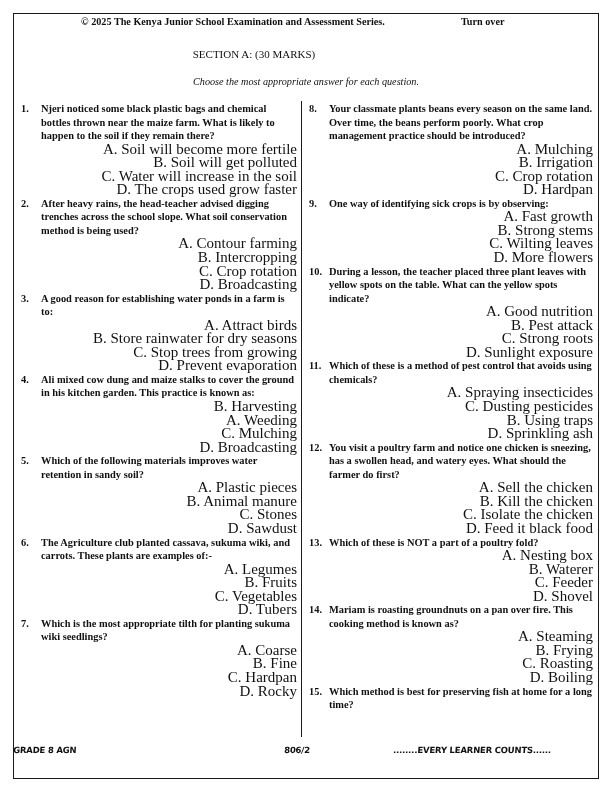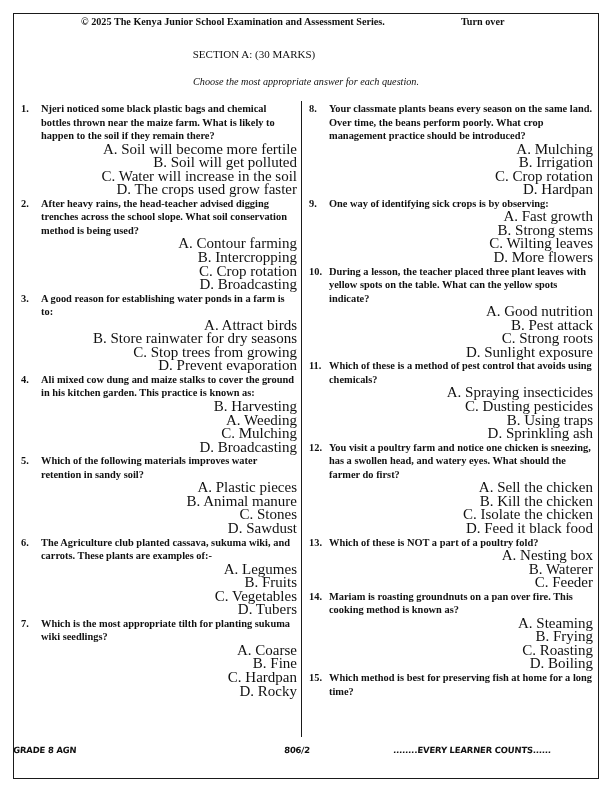--- a/index.html
+++ b/index.html
@@ -178,20 +178,21 @@
         <div class="q-option">C. Isolate the chicken</div>
         <div class="q-option">D. Feed it black food</div>
       </div>
     </div>
     <div class="question">
       <div class="q-stem"><span class="q-num">13.</span><span>Which of these is NOT a part of a poultry fold?</span></div>
       <div class="q-options">
         <div class="q-option">A. Nesting box</div>
         <div class="q-option">B. Waterer</div>
         <div class="q-option">C. Feeder</div>
+        <div class="q-option">D. Shovel</div>
       </div>
     </div>
     <div class="question">
       <div class="q-stem"><span class="q-num">14.</span><span>Mariam is roasting groundnuts on a pan over fire. This cooking method is known as?</span></div>
       <div class="q-options">
         <div class="q-option">A. Steaming</div>
         <div class="q-option">B. Frying</div>
         <div class="q-option">C. Roasting</div>
         <div class="q-option">D. Boiling</div>
       </div>

